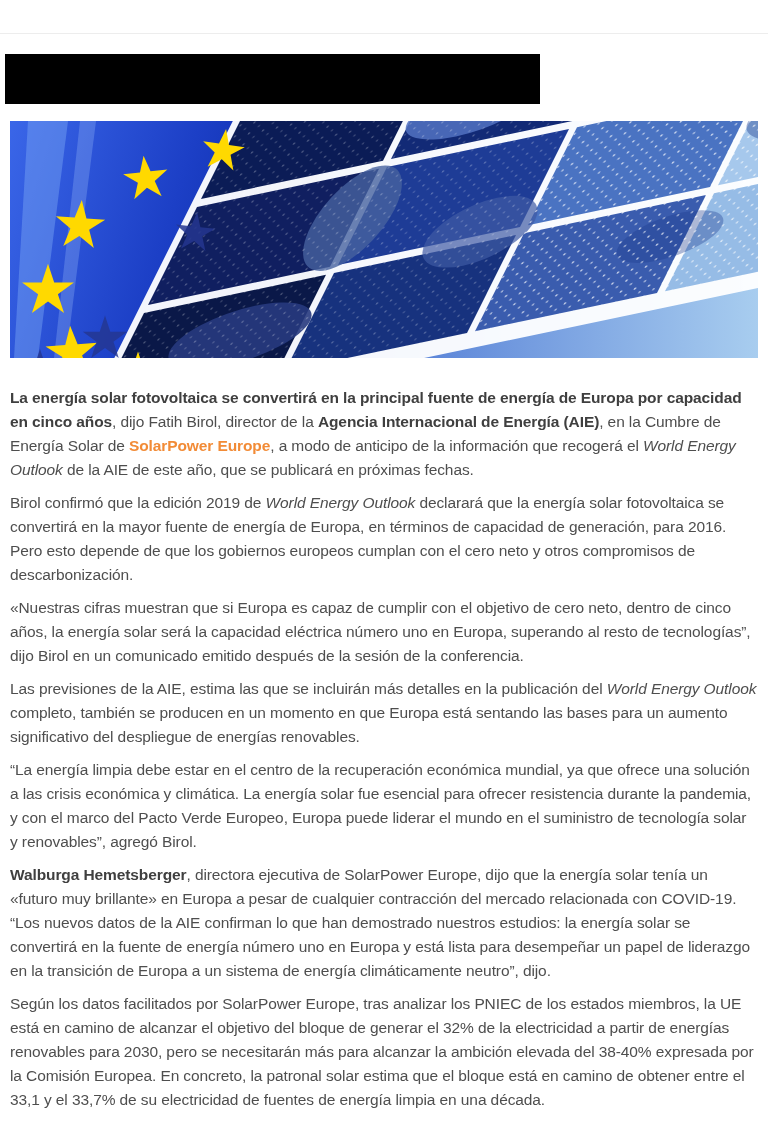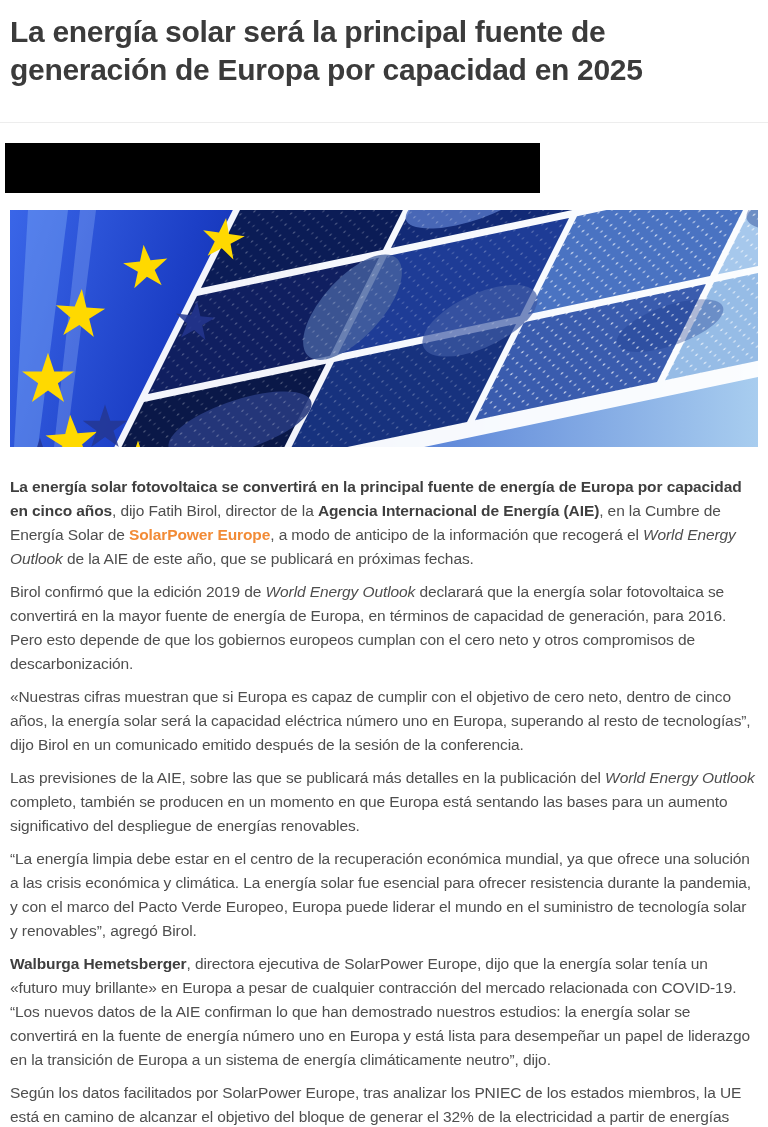--- a/index.html
+++ b/index.html
@@ -56,21 +56,20 @@
   .article-body p{margin:0 0 9px 0;}
   .seg-b{font-weight:700;color:#3f3f3f;}
   .seg-i{font-style:italic;}
   .seg-link{font-weight:700;color:#f28b36;cursor:pointer;}
 </style>
 </head>
 <body>
 
 <div class="page">
 
-  <h1 class="article-title">La energía solar será la principal fuente de generación de Europa por capacidad en 2025</h1>
 
 
   <hr class="divider">
 
   <div class="redacted-bar"></div>
 
   <div class="hero" role="img" aria-label="Paneles solares fotovoltaicos con la bandera de la Unión Europea (estrellas amarillas sobre fondo azul) y el mapa de Europa reflejado en los paneles">
     <svg width="748" height="237" viewBox="0 0 748 237">
       <defs>
         <linearGradient id="bg" x1="0" y1="0" x2="1" y2="0">
@@ -150,19 +149,19 @@
         <use href="#star" transform="translate(95,218) scale(0.9)" opacity="0.8"></use>
         <use href="#star" transform="translate(30,250) scale(0.85)" opacity="0.8"></use>
       </g>
     </svg>
   </div>
 
   <div class="article-body">
     <p><span class="seg-b">La energía solar fotovoltaica se convertirá en la principal fuente de energía de Europa por capacidad en  cinco años</span><span>, dijo Fatih Birol, director de la </span><span class="seg-b">Agencia Internacional de Energía (AIE)</span><span>, en la Cumbre de Energía Solar de </span><span class="seg-link">SolarPower Europe</span><span>, a modo de anticipo de la información que recogerá el </span><span class="seg-i">World Energy Outlook</span><span> de la AIE de  este año, que se publicará en próximas fechas.</span></p>
     <p><span>Birol confirmó que la edición 2019 de </span><span class="seg-i">World Energy Outlook</span><span> declarará que la energía solar fotovoltaica se convertirá en la mayor fuente de energía de Europa, en términos de capacidad de generación, para 2016. Pero esto depende de que los gobiernos europeos cumplan con el cero neto y otros compromisos de descarbonización.</span></p>
     <p><span>«Nuestras cifras muestran que si Europa es capaz de cumplir con el objetivo de cero neto, dentro de cinco años, la energía solar será la capacidad eléctrica número uno en Europa, superando al resto de tecnologías”, dijo Birol en un comunicado emitido después de la sesión de la conferencia.</span></p>
-    <p><span>Las previsiones de la AIE, sobre las que se publicará más detalles en la publicación del </span><span class="seg-i">World Energy Outlook</span><span> completo, también se producen en un momento en que Europa está sentando las bases para un aumento significativo del despliegue de energías renovables.</span></p>
+    <p><span>Las previsiones de la AIE, estima las que se incluirán más detalles en la publicación del </span><span class="seg-i">World Energy Outlook</span><span> completo, también se producen en un momento en que Europa está sentando las bases para un aumento significativo del despliegue de energías renovables.</span></p>
     <p><span>“La energía limpia debe estar en el centro de la recuperación económica mundial, ya que ofrece una solución a las crisis económica y climática. La energía solar fue esencial para ofrecer resistencia durante la pandemia, y con el marco del Pacto Verde Europeo, Europa puede liderar el mundo en el suministro de tecnología solar y renovables”, agregó Birol.</span></p>
     <p><span class="seg-b">Walburga Hemetsberger</span><span>, directora ejecutiva de SolarPower Europe, dijo que la energía solar tenía un «futuro muy brillante» en Europa a pesar de cualquier contracción del mercado relacionada con COVID-19. “Los nuevos datos de la AIE confirman lo que han demostrado nuestros estudios: la energía solar se convertirá en la fuente de energía número uno en Europa y está lista para desempeñar un papel de liderazgo en la transición de Europa a un sistema de energía climáticamente neutro”, dijo.</span></p>
     <p><span>Según los datos facilitados por SolarPower Europe, tras analizar los PNIEC de los estados miembros, la UE está en camino de alcanzar el objetivo del bloque de generar el 32% de la electricidad a partir de energías renovables para 2030, pero se necesitarán más para alcanzar la ambición elevada del 38-40% expresada por la Comisión Europea. En concreto, la patronal solar estima que el bloque está en camino de obtener entre el 33,1 y el 33,7% de su electricidad de fuentes de energía limpia en una década.</span></p>
   </div>
 
 </div>
 
 </body></html>

